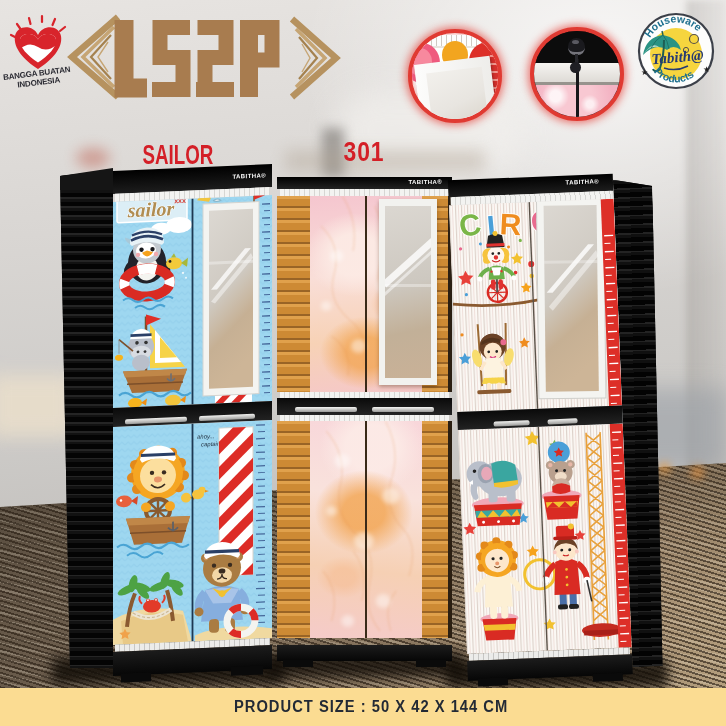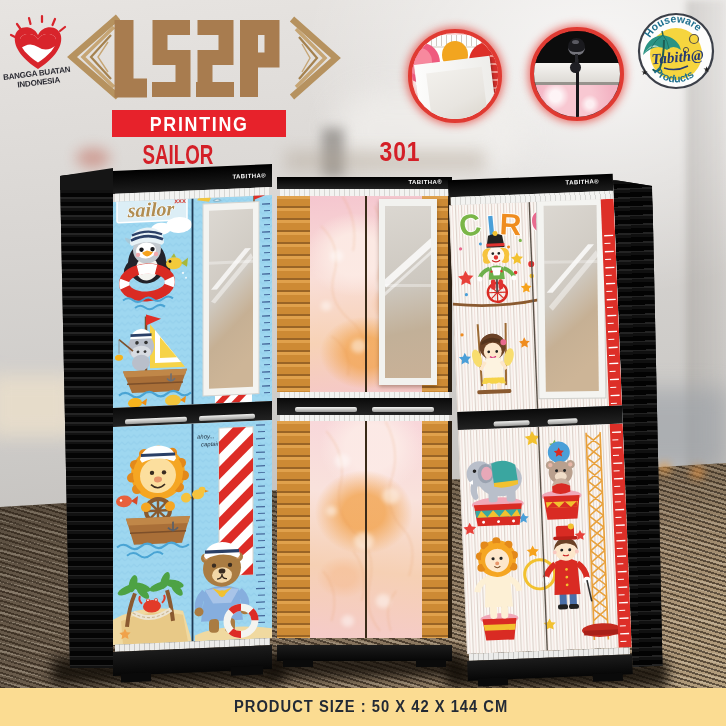--- a/index.html
+++ b/index.html
@@ -925,29 +925,26 @@
 
     <g fill="none" stroke="#a87c4f" stroke-linejoin="miter" stroke-linecap="butt">
       <path d="M124,20 V88 H147" stroke-width="19"></path>
       <path d="M190,27.5 H160 V57.5 H183 V89.5 H152" stroke-width="15"></path>
       <path d="M197.5,27.5 H226 V57.5 H205 V89 M196,89.5 H234" stroke-width="15"></path>
       <path d="M249,27.5 H272 V60 H258" stroke-width="15"></path>
       <path d="M249,20 V97" stroke-width="18"></path>
     </g>
   </svg>
 
-  <div class="abs" style="left:112px;top:110px;width:174px;height:27px;background:#e7222b;text-align:center;">
-    <span class="cond" style="transform:scaleX(.85);color:#fff;font-size:21px;font-weight:bold;letter-spacing:2px;line-height:27px;">PRINTING</span>
-  </div>
 
   <div class="abs" style="left:118px;top:139px;width:120px;text-align:center;">
     <span class="cond" style="transform:scaleX(.67);color:#d41f27;font-size:28px;font-weight:bold;">SAILOR</span>
   </div>
 
-  <div class="abs" style="left:304px;top:137px;width:120px;text-align:right;">
+  <div class="abs" style="left:304px;top:137px;width:120px;text-align:center;">
     <span class="cond" style="transform:scaleX(.85);color:#d41f27;font-size:27px;font-weight:bold;letter-spacing:1px;">301</span>
   </div>
 
 
   <div class="abs" style="left:408px;top:29px;width:86px;height:86px;border-radius:50%;border:4px solid #e03a32;box-shadow:0 0 8px 2px rgba(228,48,40,.65), inset 0 0 5px rgba(228,48,40,.55);overflow:hidden;background:#fff;">
     <div class="abs" style="left:0;top:0;width:86px;height:86px;">
 
       <div class="abs" style="left:0;top:2px;width:86px;height:11px;background:repeating-linear-gradient(90deg,#fdfdfd 0 4px,#cfc9c2 4px 5px);border-bottom:2px solid #e8e4de;"></div>
 
       <div class="abs" style="left:-8px;top:10px;width:36px;height:40px;border-radius:50%;background:#ef5a7e;"></div>

